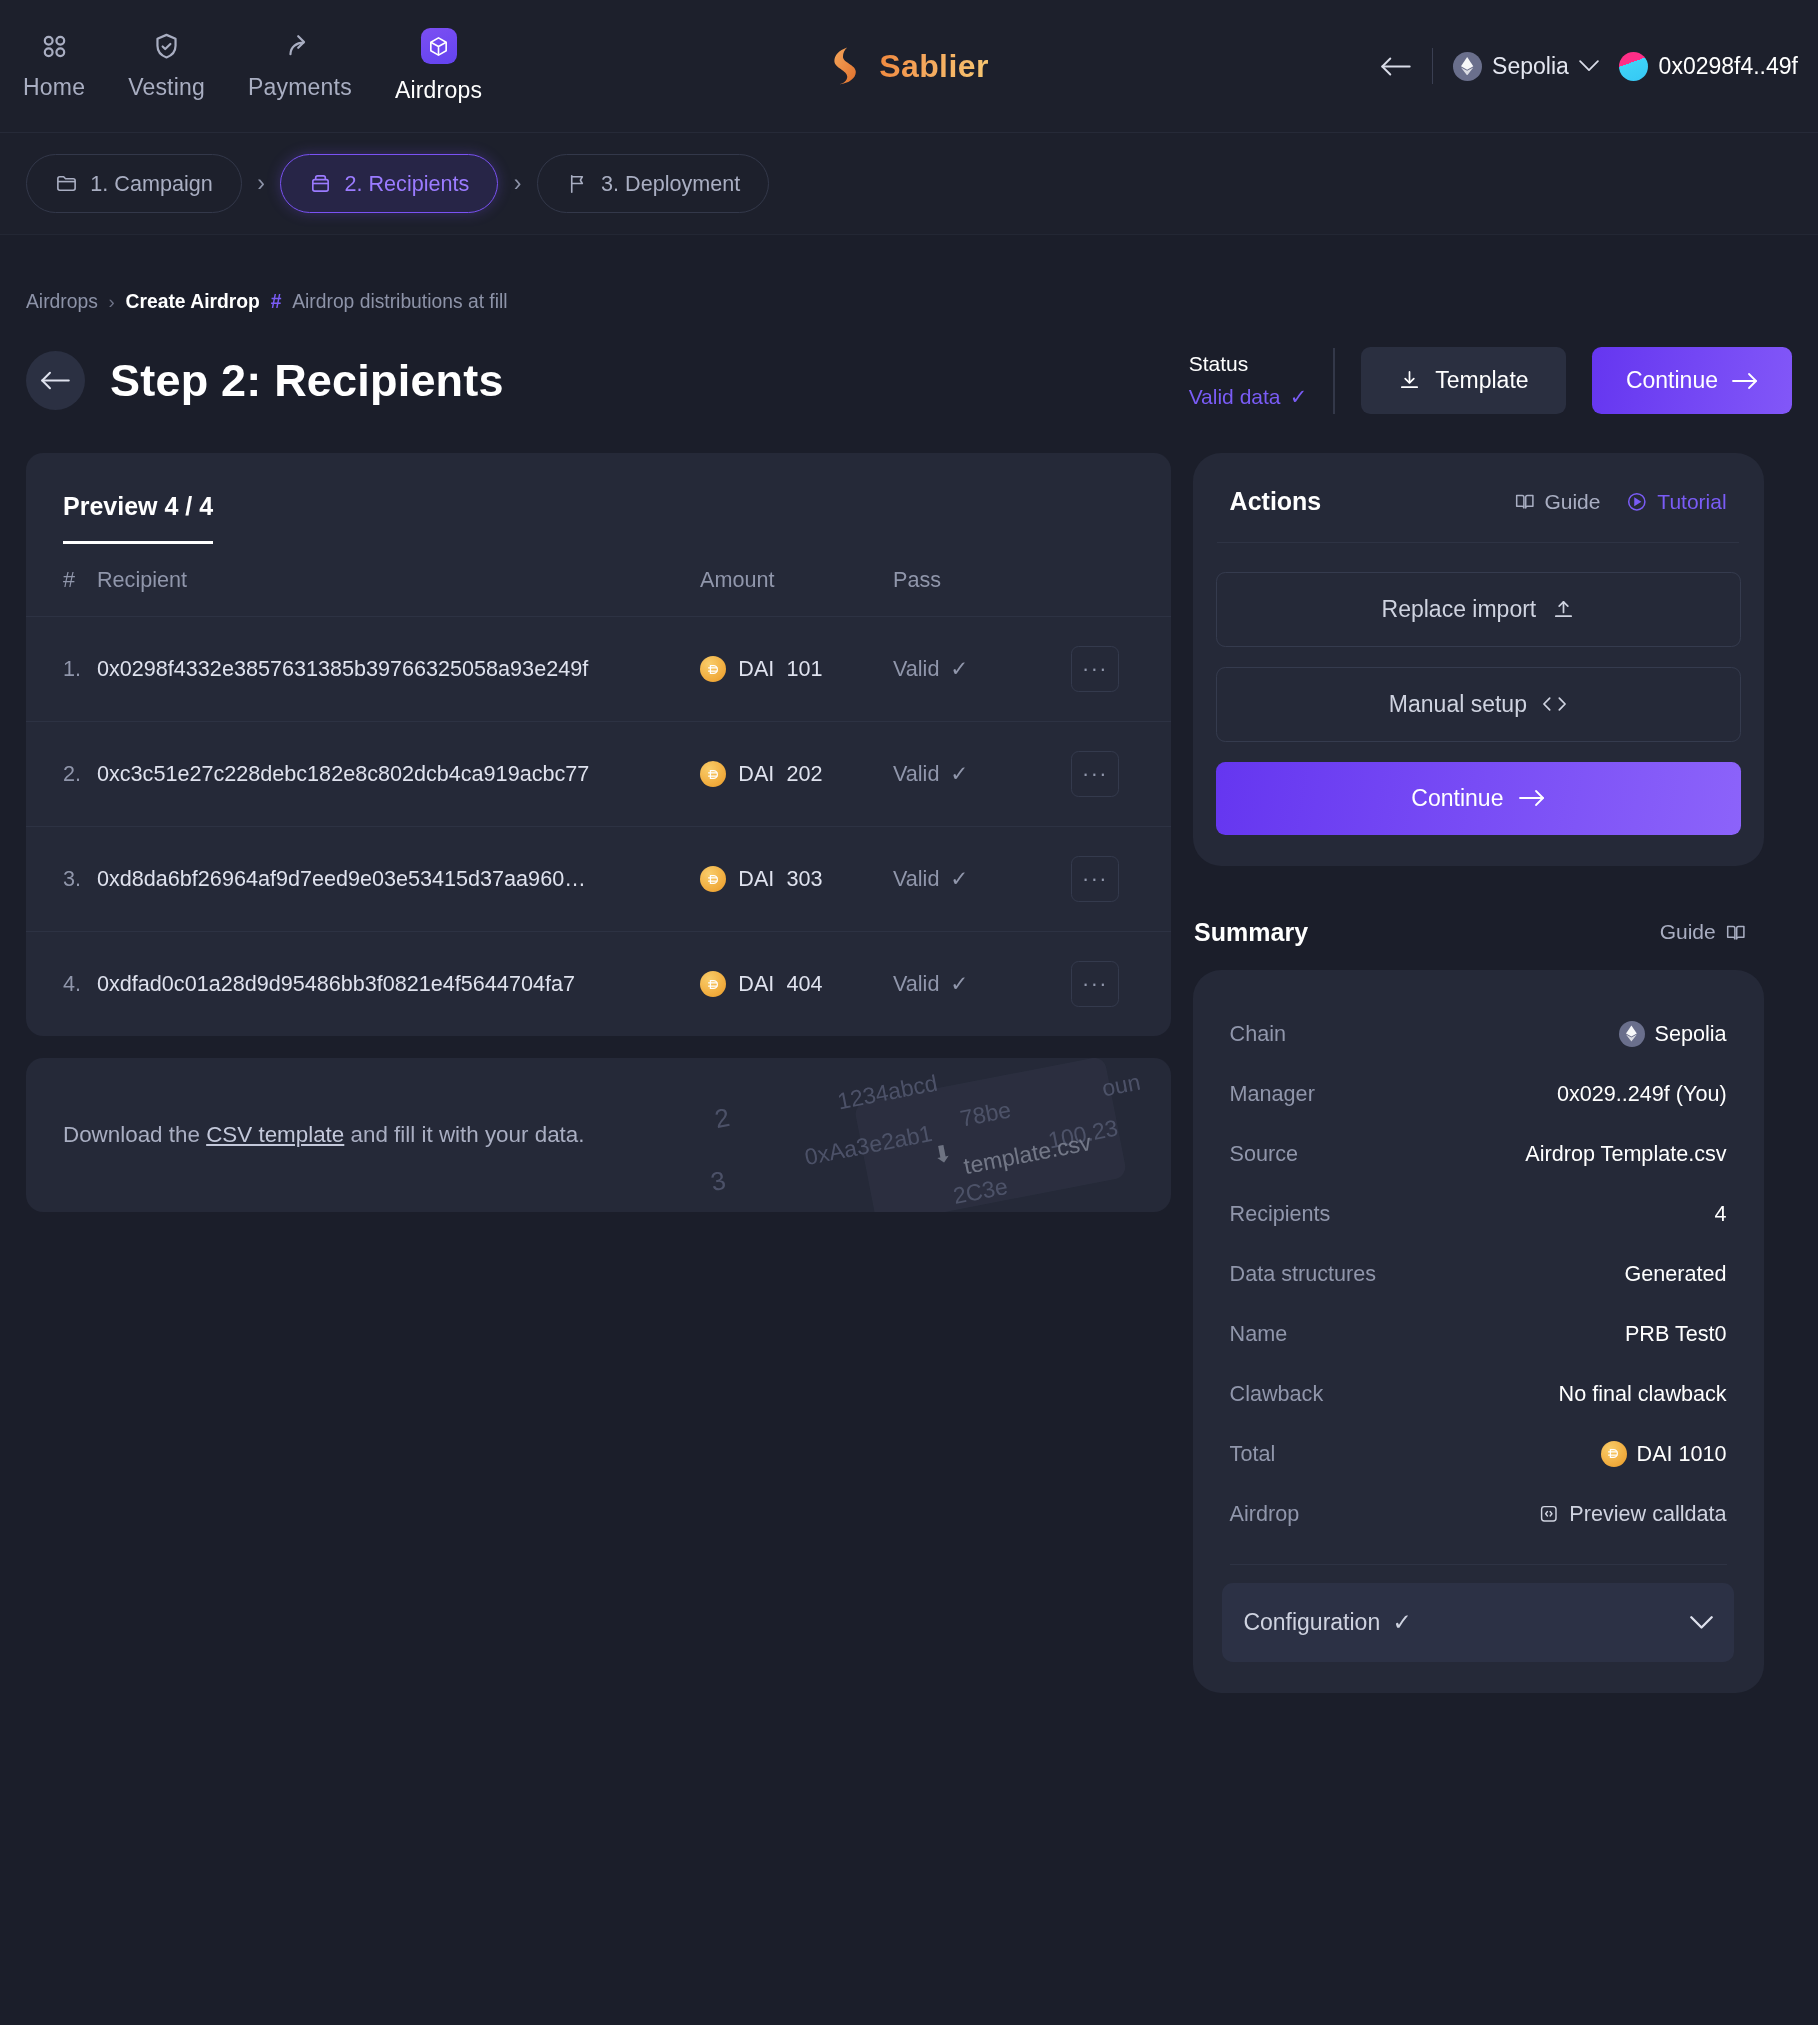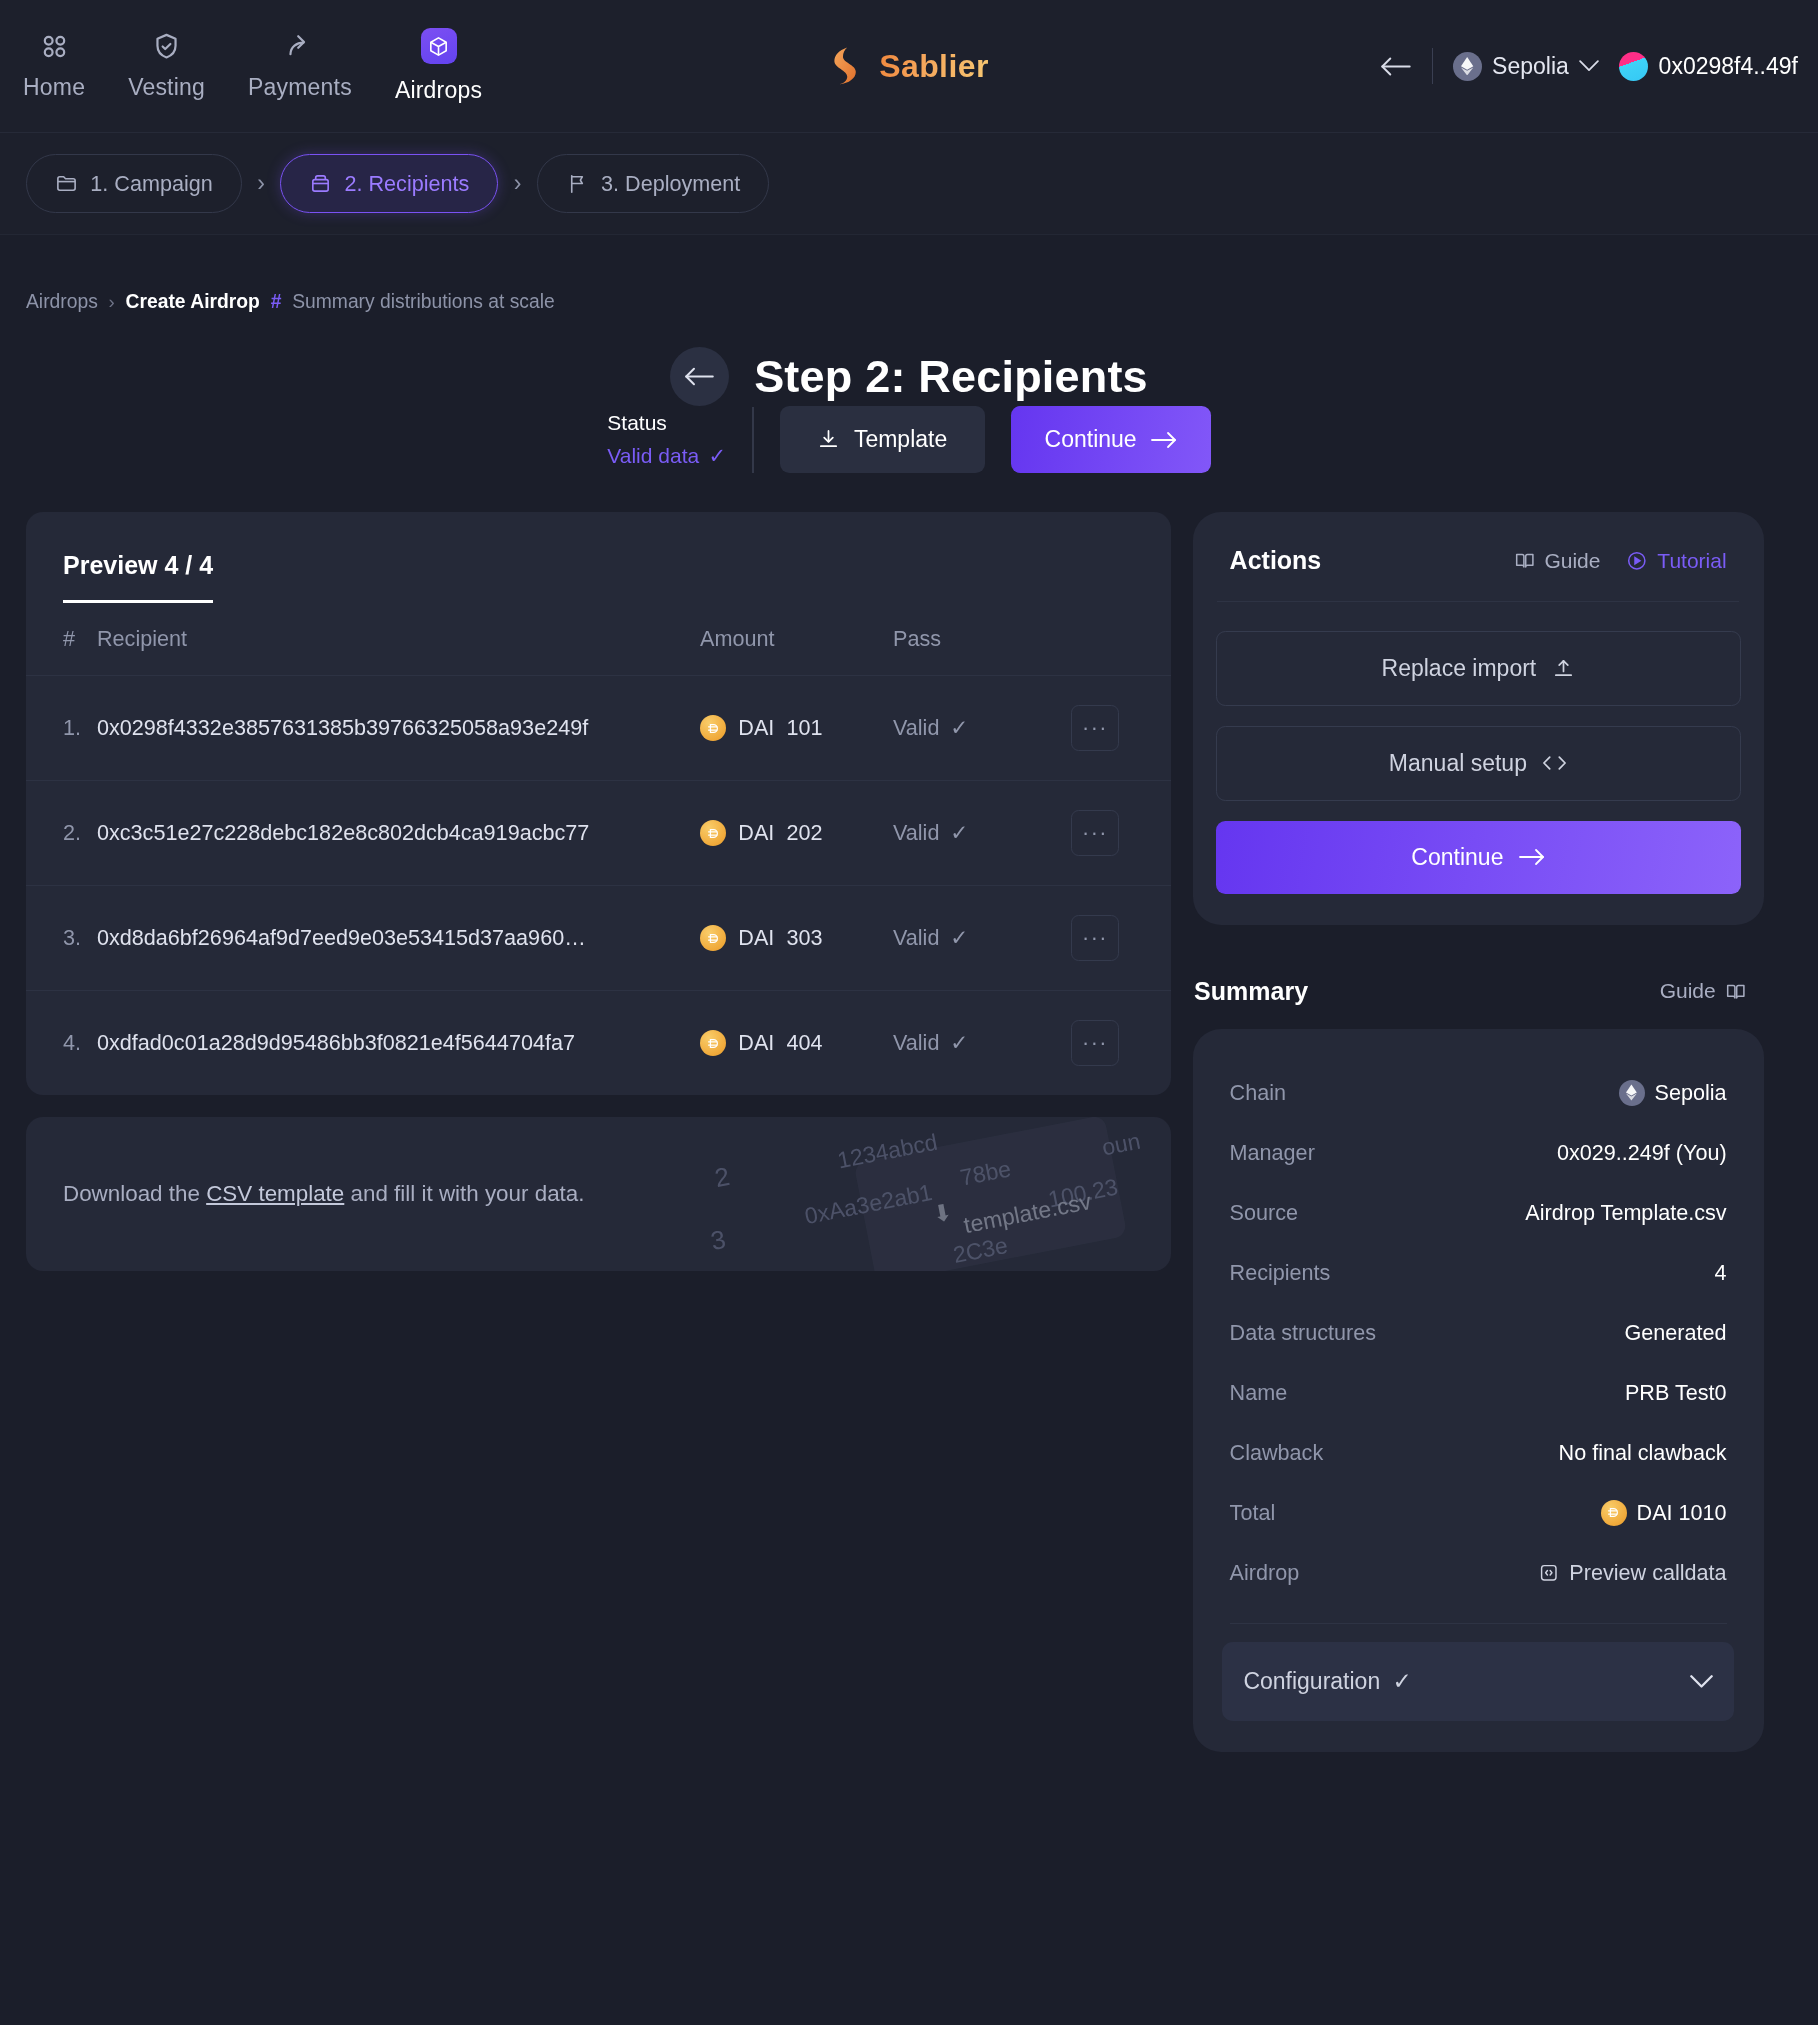--- a/index.html
+++ b/index.html
@@ -86,21 +86,20 @@
   .crumbs { display: flex; align-items: center; gap: 10.8px; font-size: 19.3px; }
   .crumb-muted { color: #8d93a8; cursor: pointer; }
   .crumb-strong { color: #ffffff; font-weight: 600; cursor: pointer; }
   .crumb-hash { color: #7a5cf6; font-weight: 700; }
   .crumb-desc { color: #8d93a8; }
   .crumb-sep { color: #6f7488; font-size: 18.5px; }
 
   .titlerow {
     display: flex; align-items: center; margin-top: 34px;
     justify-content: space-between;
-    flex-direction: column;
   }
   .title-left { display: flex; align-items: center; gap: 25px; }
   .back-circle {
     width: 59px; height: 59px; border-radius: 50%;
     background: #2b3042; display: flex; align-items: center; justify-content: center;
     cursor: pointer;
   }
   .page-title { font-size: 45px; font-weight: 700; color: #ffffff; letter-spacing: 0.2px; }
 
   .title-right { display: flex; align-items: center; gap: 26px; }
@@ -362,21 +361,21 @@
   </div>
 </div>
 
 <div class="content">
 
   <div class="crumbs">
     <span class="crumb-muted">Airdrops</span>
     <span class="crumb-sep">›</span>
     <span class="crumb-strong">Create Airdrop</span>
     <span class="crumb-hash">#</span>
-    <span class="crumb-desc">Summary distributions at scale</span>
+    <span class="crumb-desc">Airdrop distributions at fill</span>
   </div>
 
   <div class="titlerow">
     <div class="title-left">
       <span class="back-circle">
         <span>
           <svg width="31" height="23" viewBox="0 0 28 20" fill="none" stroke="#dfe2ee" stroke-width="1.8" stroke-linecap="round" stroke-linejoin="round">
             <path d="M26 10H2"></path>
               <path d="M9 3L2 10l7 7"></path>
           </svg>

